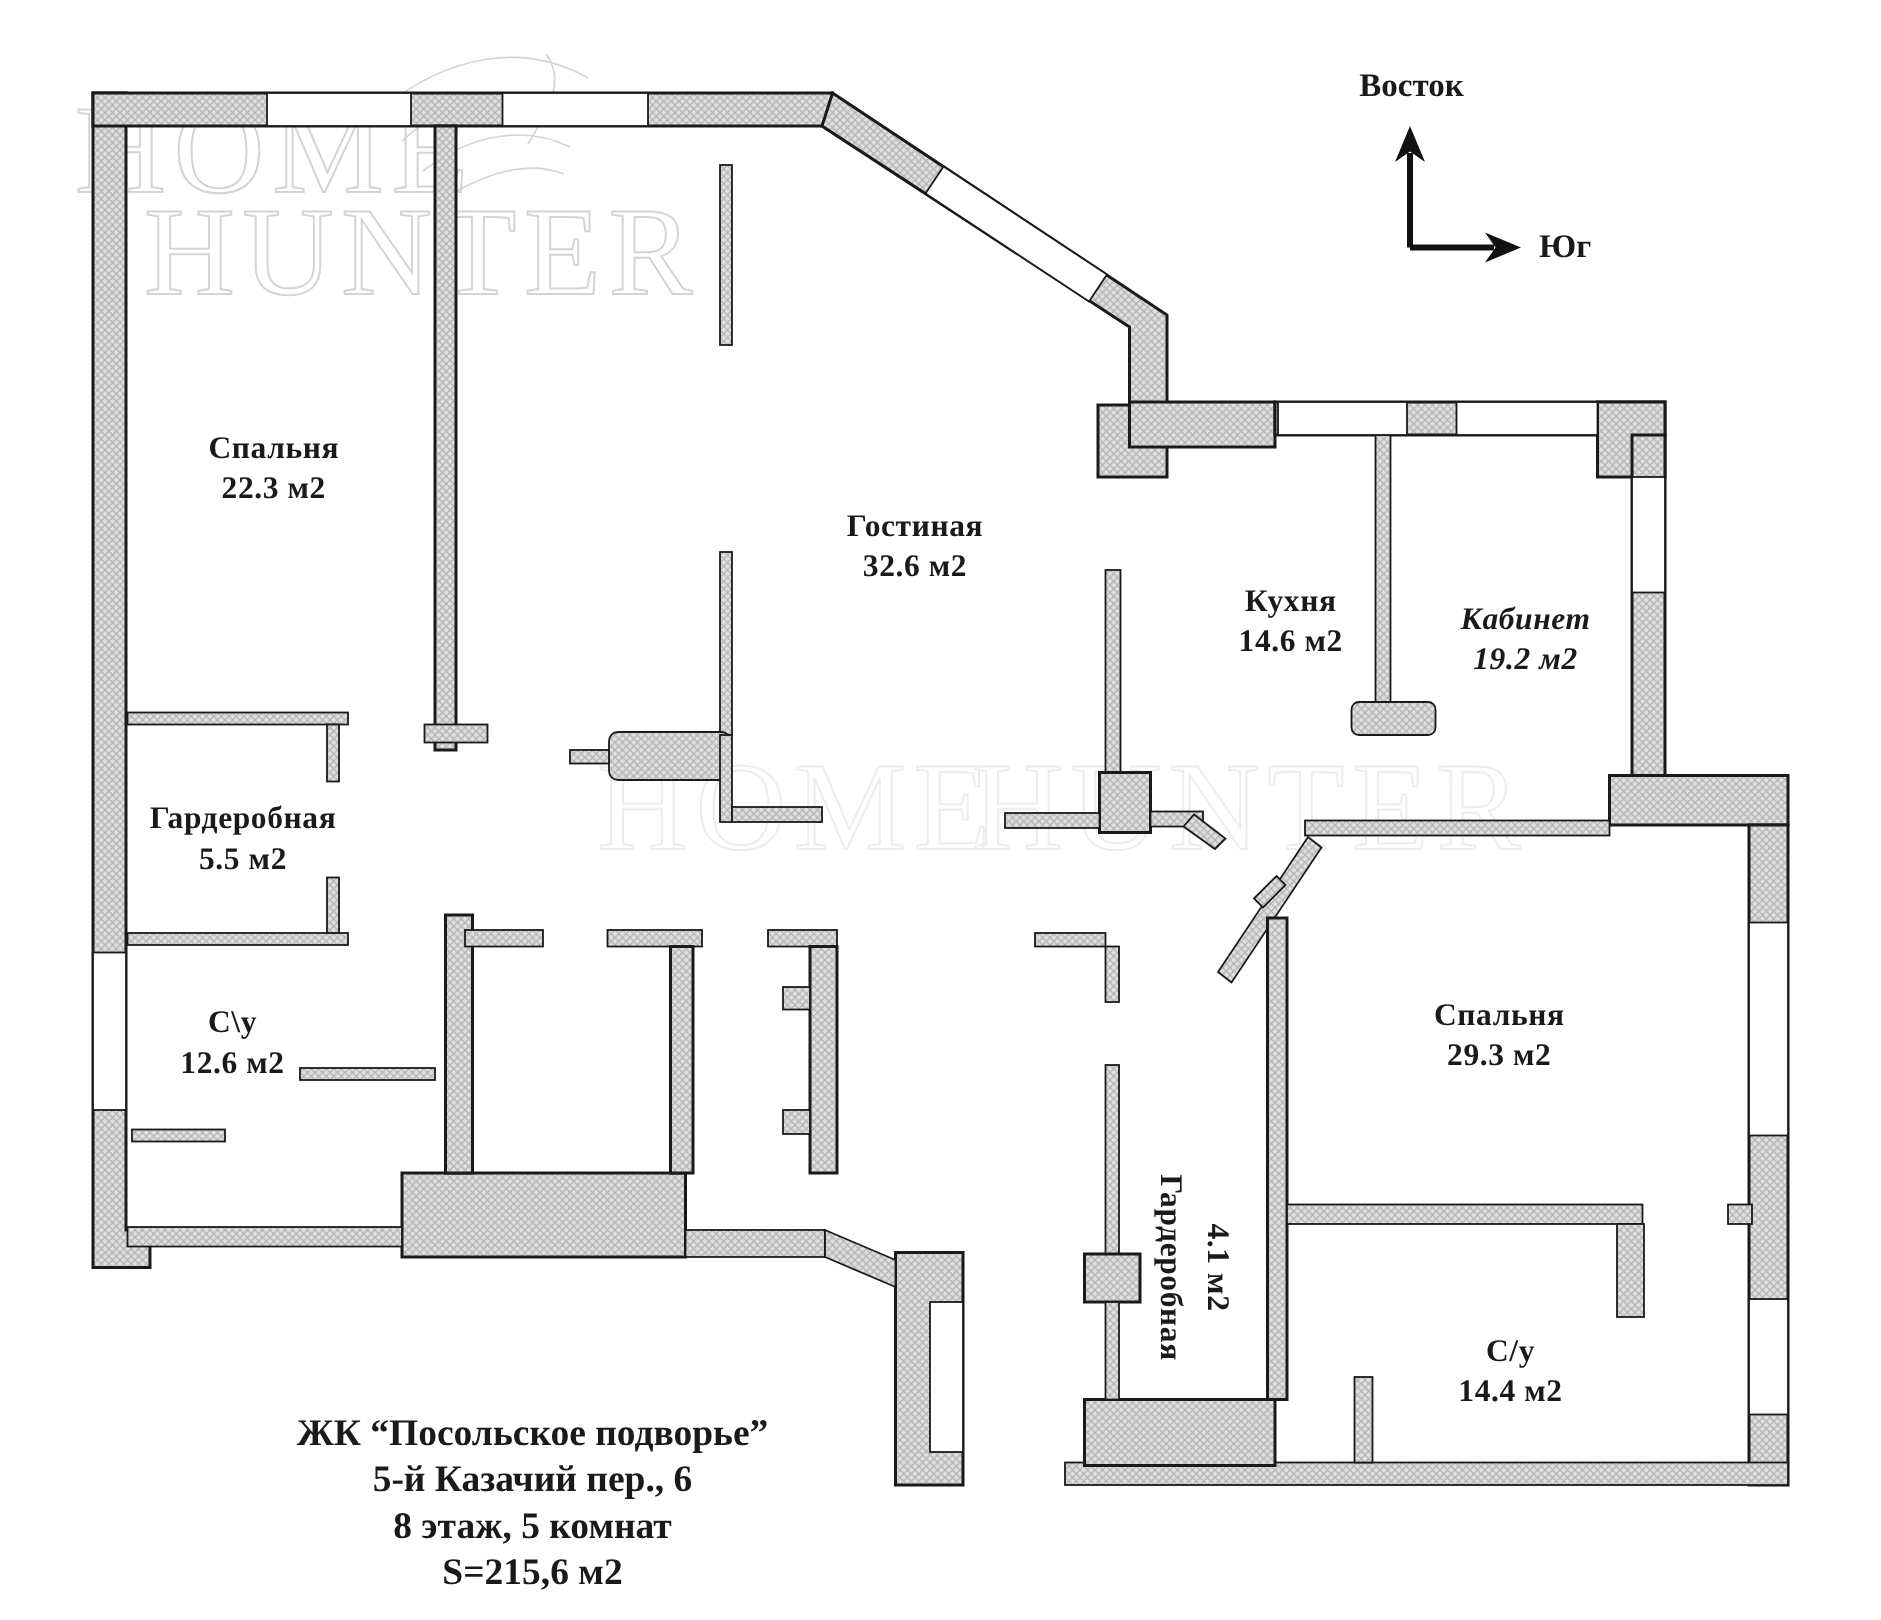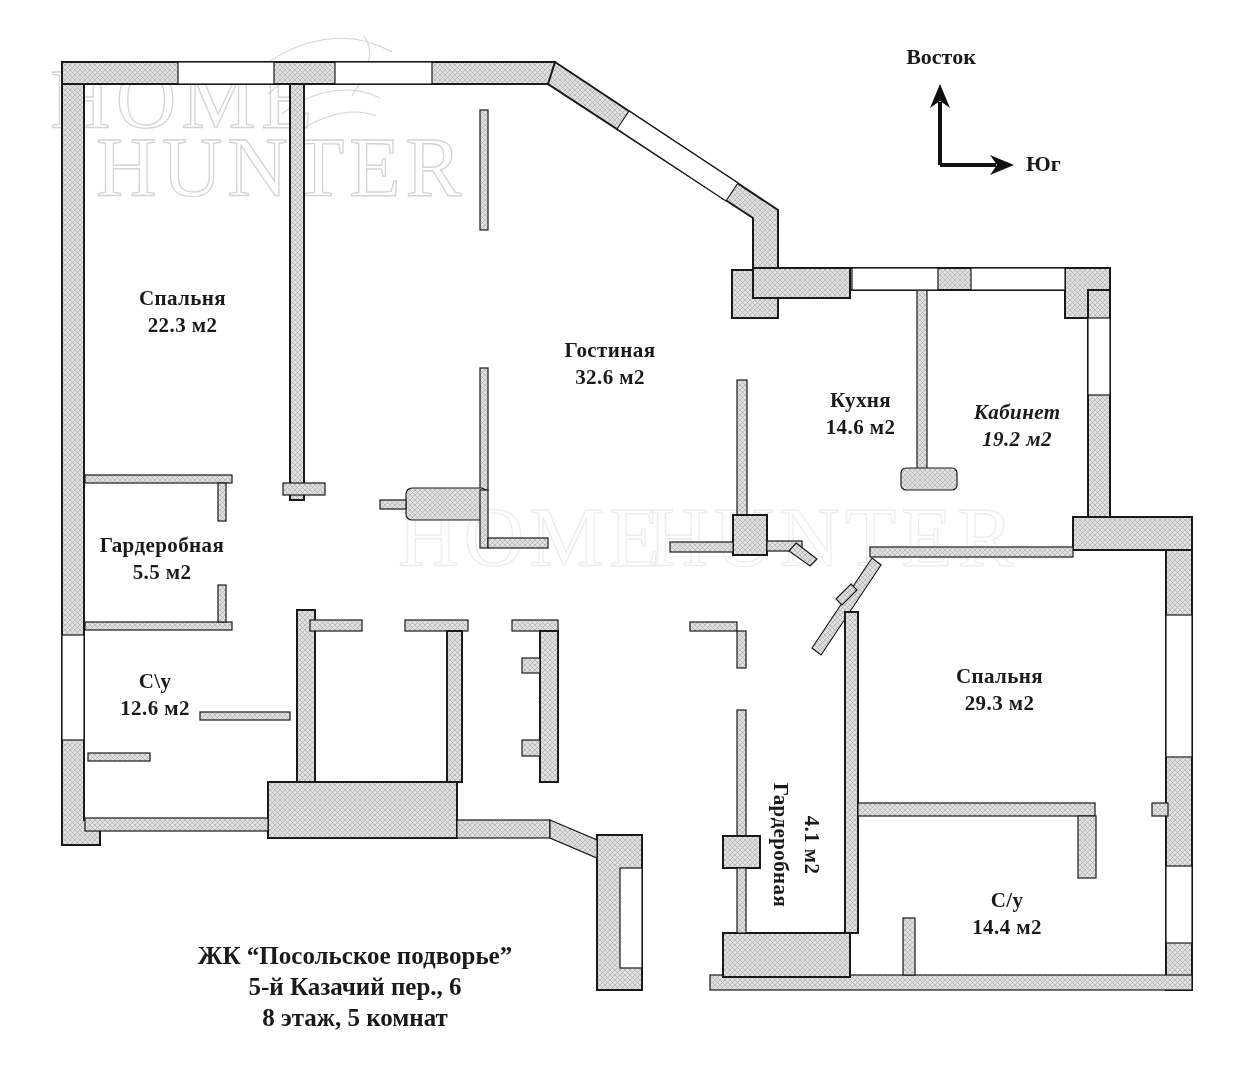--- a/index.html
+++ b/index.html
@@ -179,15 +179,16 @@
   </div>
   <div class="lbl" style="left:922px;top:887px;width:170px;">
     <div>С/у</div>
     <div>14.4 м2</div>
   </div>
 
   <div class="footer">
     <div>ЖК “Посольское подворье”</div>
     <div>5-й Казачий пер., 6</div>
     <div>8 этаж, 5 комнат</div>
+    <div>S=215,6 м2</div>
   </div>
 
 </div>
 
 </body></html>

